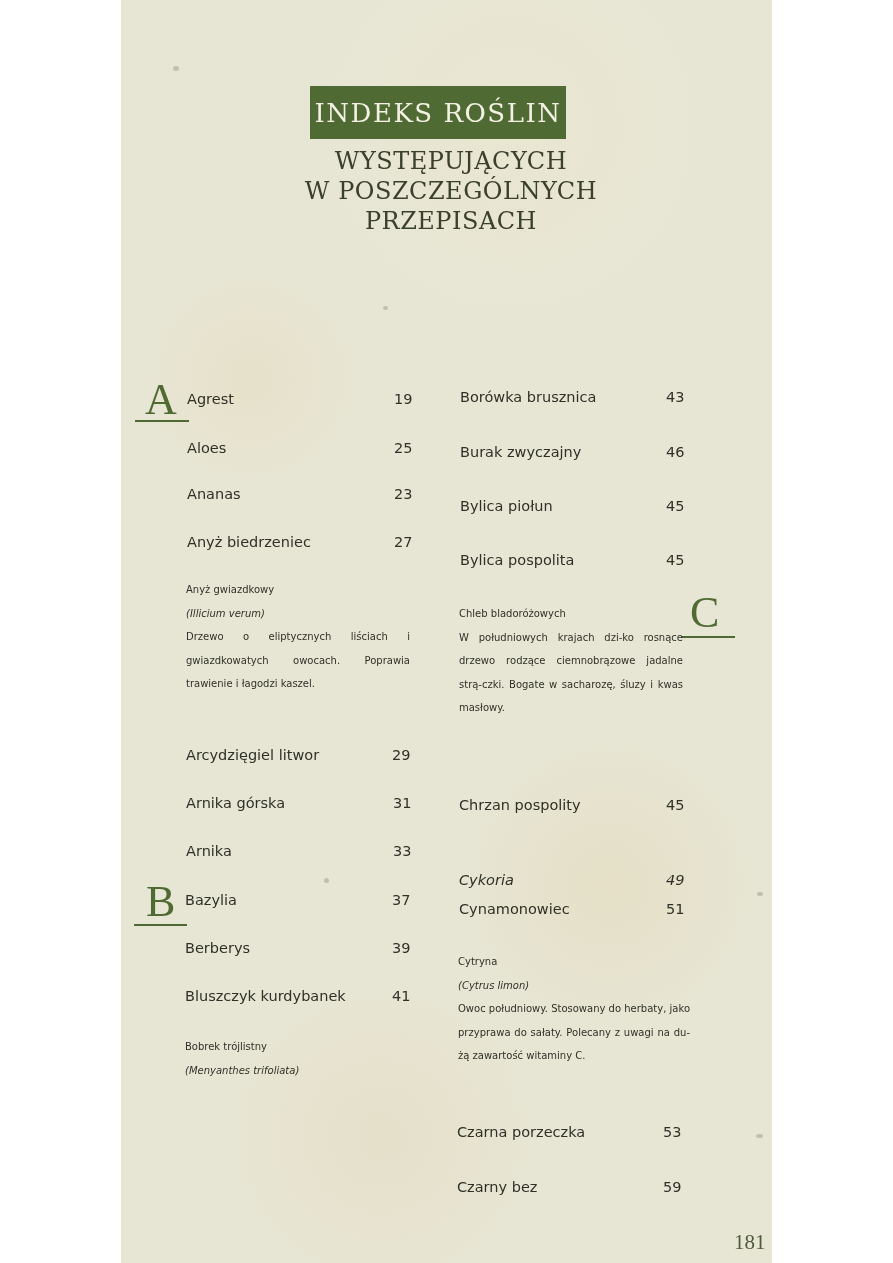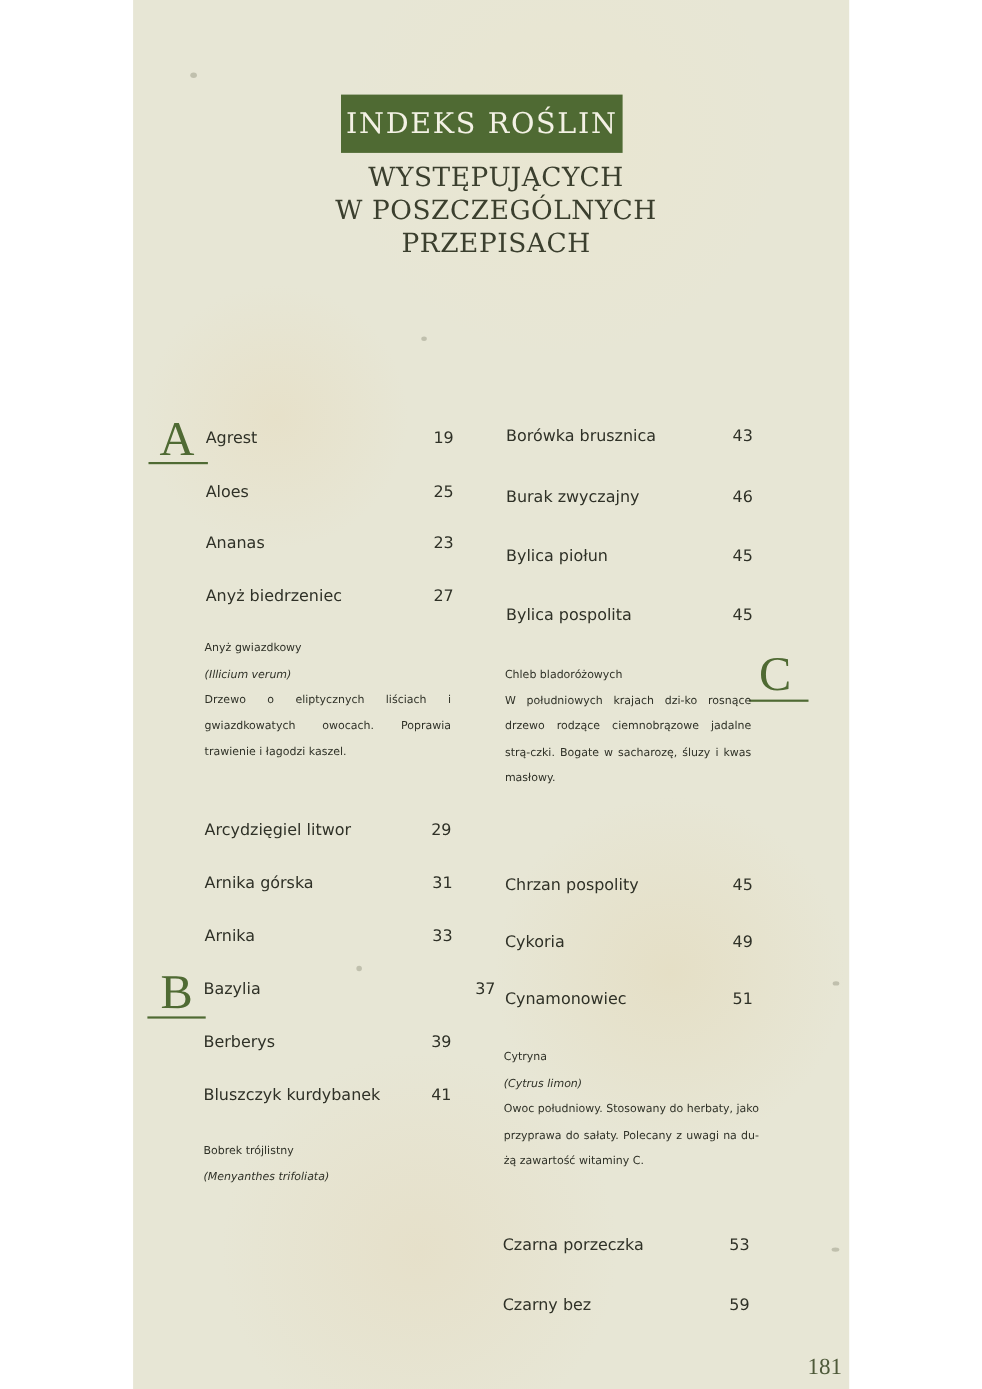--- a/index.html
+++ b/index.html
@@ -106,21 +106,21 @@
   <div class="entry" style="left:65px;top:795px;">
     <span>Arnika górska</span>
     <span class="num" style="left:207px;">31</span>
   </div>
   <div class="entry" style="left:65px;top:843px;">
     <span>Arnika</span>
     <span class="num" style="left:207px;">33</span>
   </div>
   <div class="entry" style="left:64px;top:892px;">
     <span>Bazylia</span>
-    <span class="num" style="left:207px;margin-left:40px;">37</span>
+    <span class="num" style="left:207px;">37</span>
   </div>
   <div class="entry" style="left:64px;top:940px;">
     <span>Berberys</span>
     <span class="num" style="left:207px;">39</span>
   </div>
   <div class="entry" style="left:64px;top:988px;">
     <span>Bluszczyk kurdybanek</span>
     <span class="num" style="left:207px;">41</span>
   </div>
 
@@ -148,21 +148,21 @@
 
   <div class="desc" style="left:338px;top:602px;width:224px;">
     <div>Chleb bladoróżowych</div>
     <div class="body-text">W południowych krajach dzi-ko rosnące drzewo rodzące ciemnobrązowe jadalne strą-czki. Bogate w sacharozę, śluzy i kwas masłowy.</div>
   </div>
 
   <div class="entry" style="left:338px;top:797px;">
     <span>Chrzan pospolity</span>
     <span class="num" style="left:207px;">45</span>
   </div>
-  <div class="entry" style="left:338px;top:849px;">
+  <div class="entry" style="left:338px;top:872px;font-style:italic;">
     <span>Cykoria</span>
     <span class="num" style="left:207px;">49</span>
   </div>
   <div class="entry" style="left:338px;top:901px;">
     <span>Cynamonowiec</span>
     <span class="num" style="left:207px;">51</span>
   </div>
 
   <div class="desc" style="left:337px;top:950px;width:232px;">
     <div>Cytryna</div>

